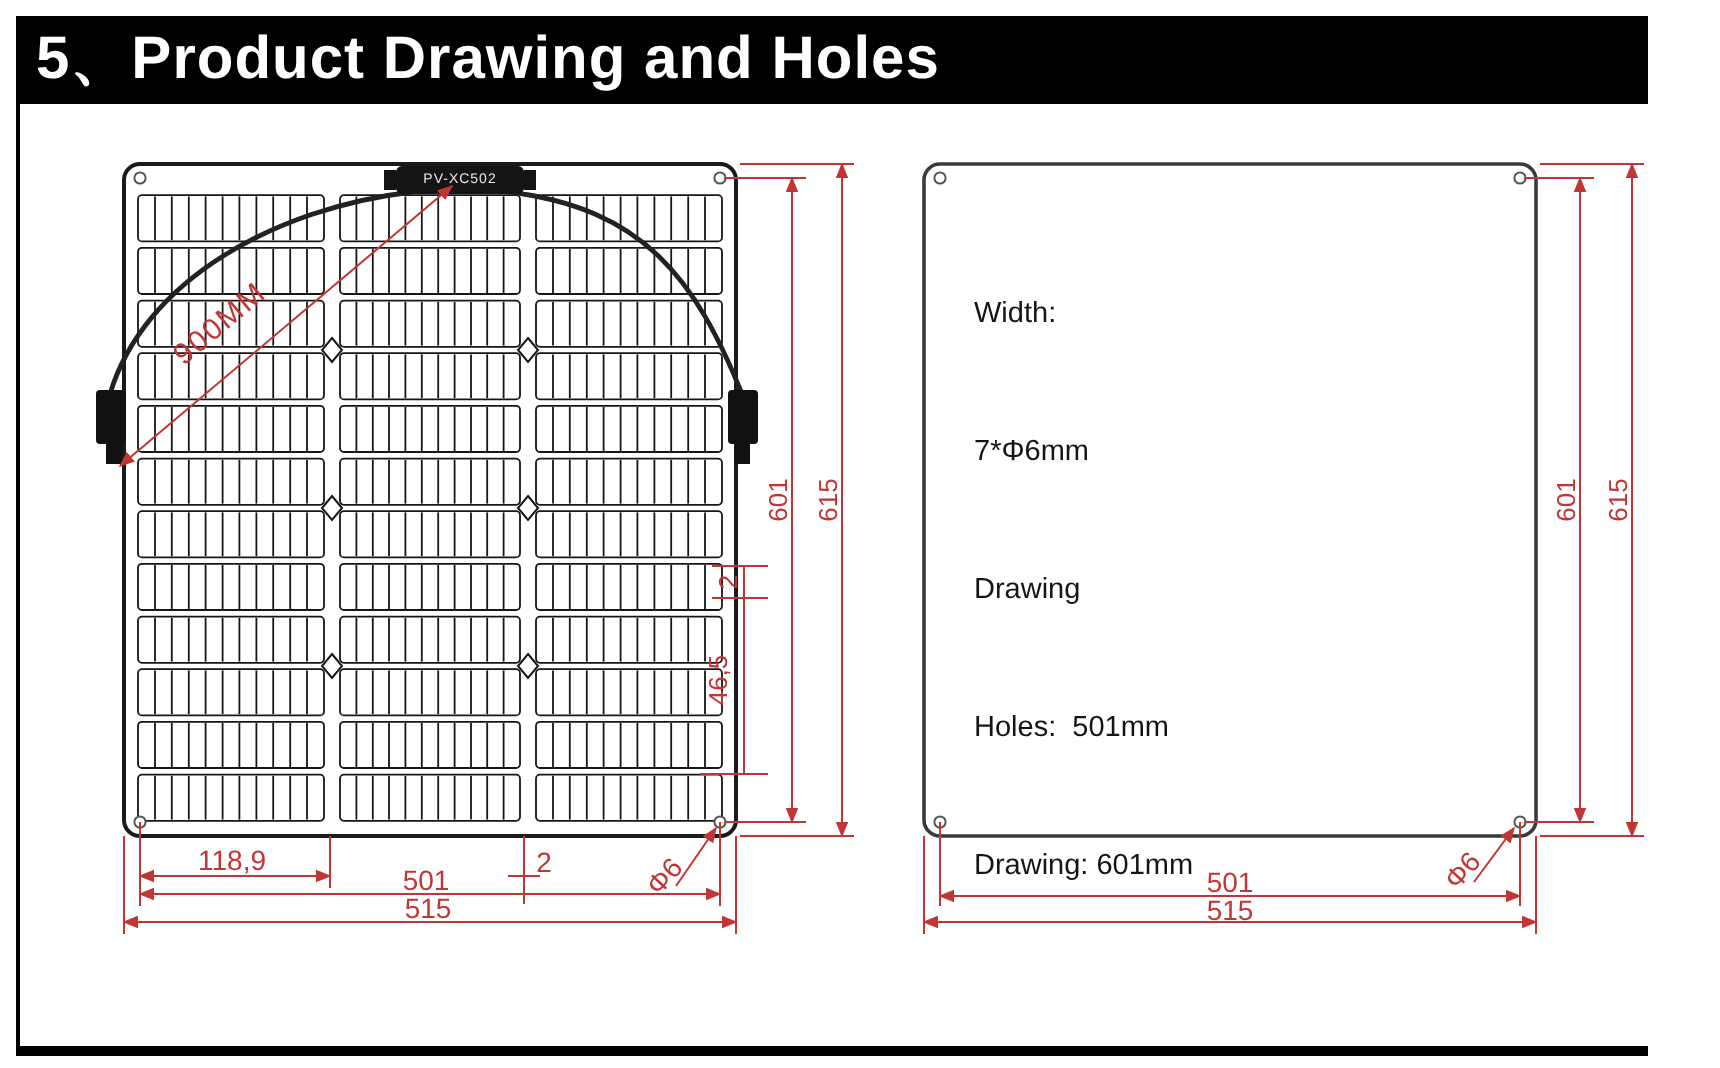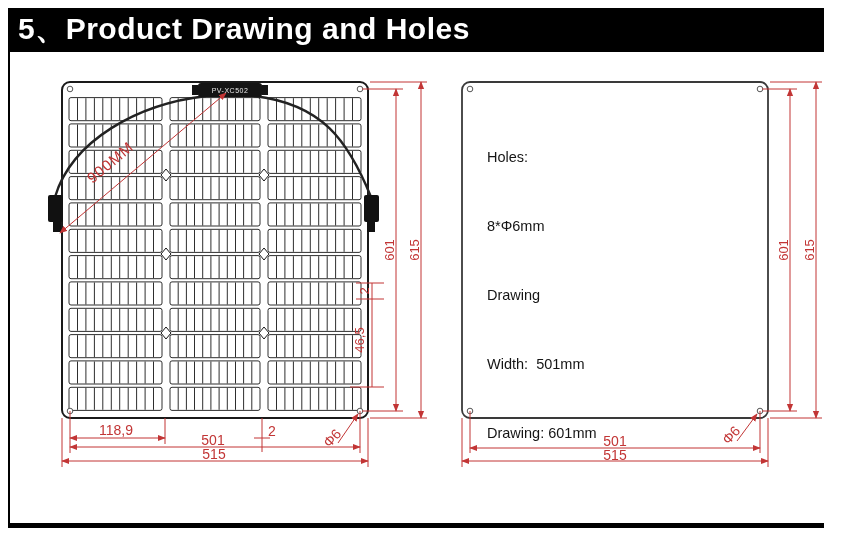--- a/index.html
+++ b/index.html
@@ -544,24 +544,24 @@
     <div class="dim-label r90 small-dim" style="left:364px;top:291px;">2</div>
     <div class="dim-label r90 small-dim" style="left:359px;top:340px;">46,5</div>
 
     <div class="dim-label" style="left:116px;top:430px;">118,9</div>
     <div class="dim-label" style="left:272px;top:431px;">2</div>
     <div class="dim-label" style="left:213px;top:440px;">501</div>
     <div class="dim-label" style="left:214px;top:454px;">515</div>
     <div class="dim-label r45" style="left:332px;top:438px;">Φ6</div>
 
     <div class="notes">
-      <div>Holes:</div>
-      <div>8*Φ6mm</div>
+      <div>Width:</div>
+      <div>7*Φ6mm</div>
       <div>Drawing</div>
-      <div>Width:  501mm</div>
+      <div>Holes:  501mm</div>
       <div>Drawing: 601mm</div>
     </div>
 
     <div class="dim-label r90 small-dim" style="left:783px;top:250px;">601</div>
     <div class="dim-label r90 small-dim" style="left:809px;top:250px;">615</div>
     <div class="dim-label" style="left:615px;top:441px;">501</div>
     <div class="dim-label" style="left:615px;top:455px;">515</div>
     <div class="dim-label r45" style="left:731px;top:435px;">Φ6</div>
   </div>
 </div>

